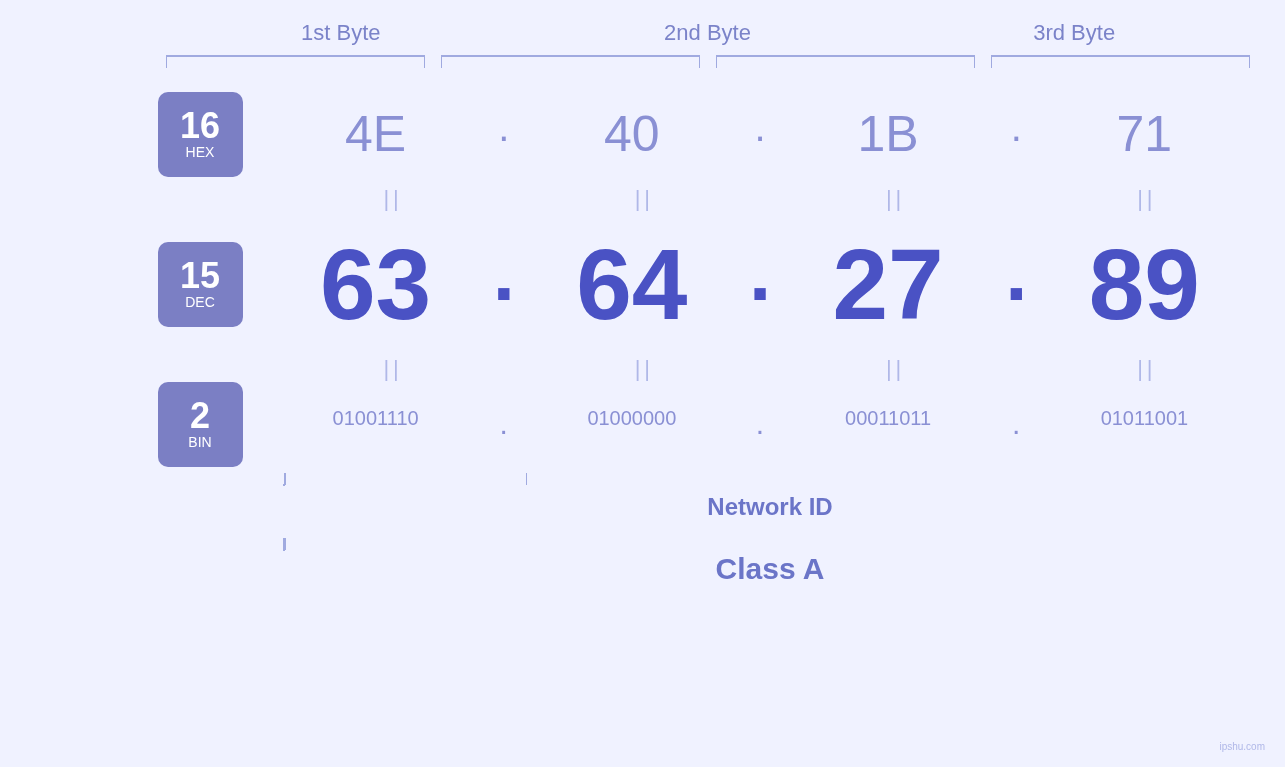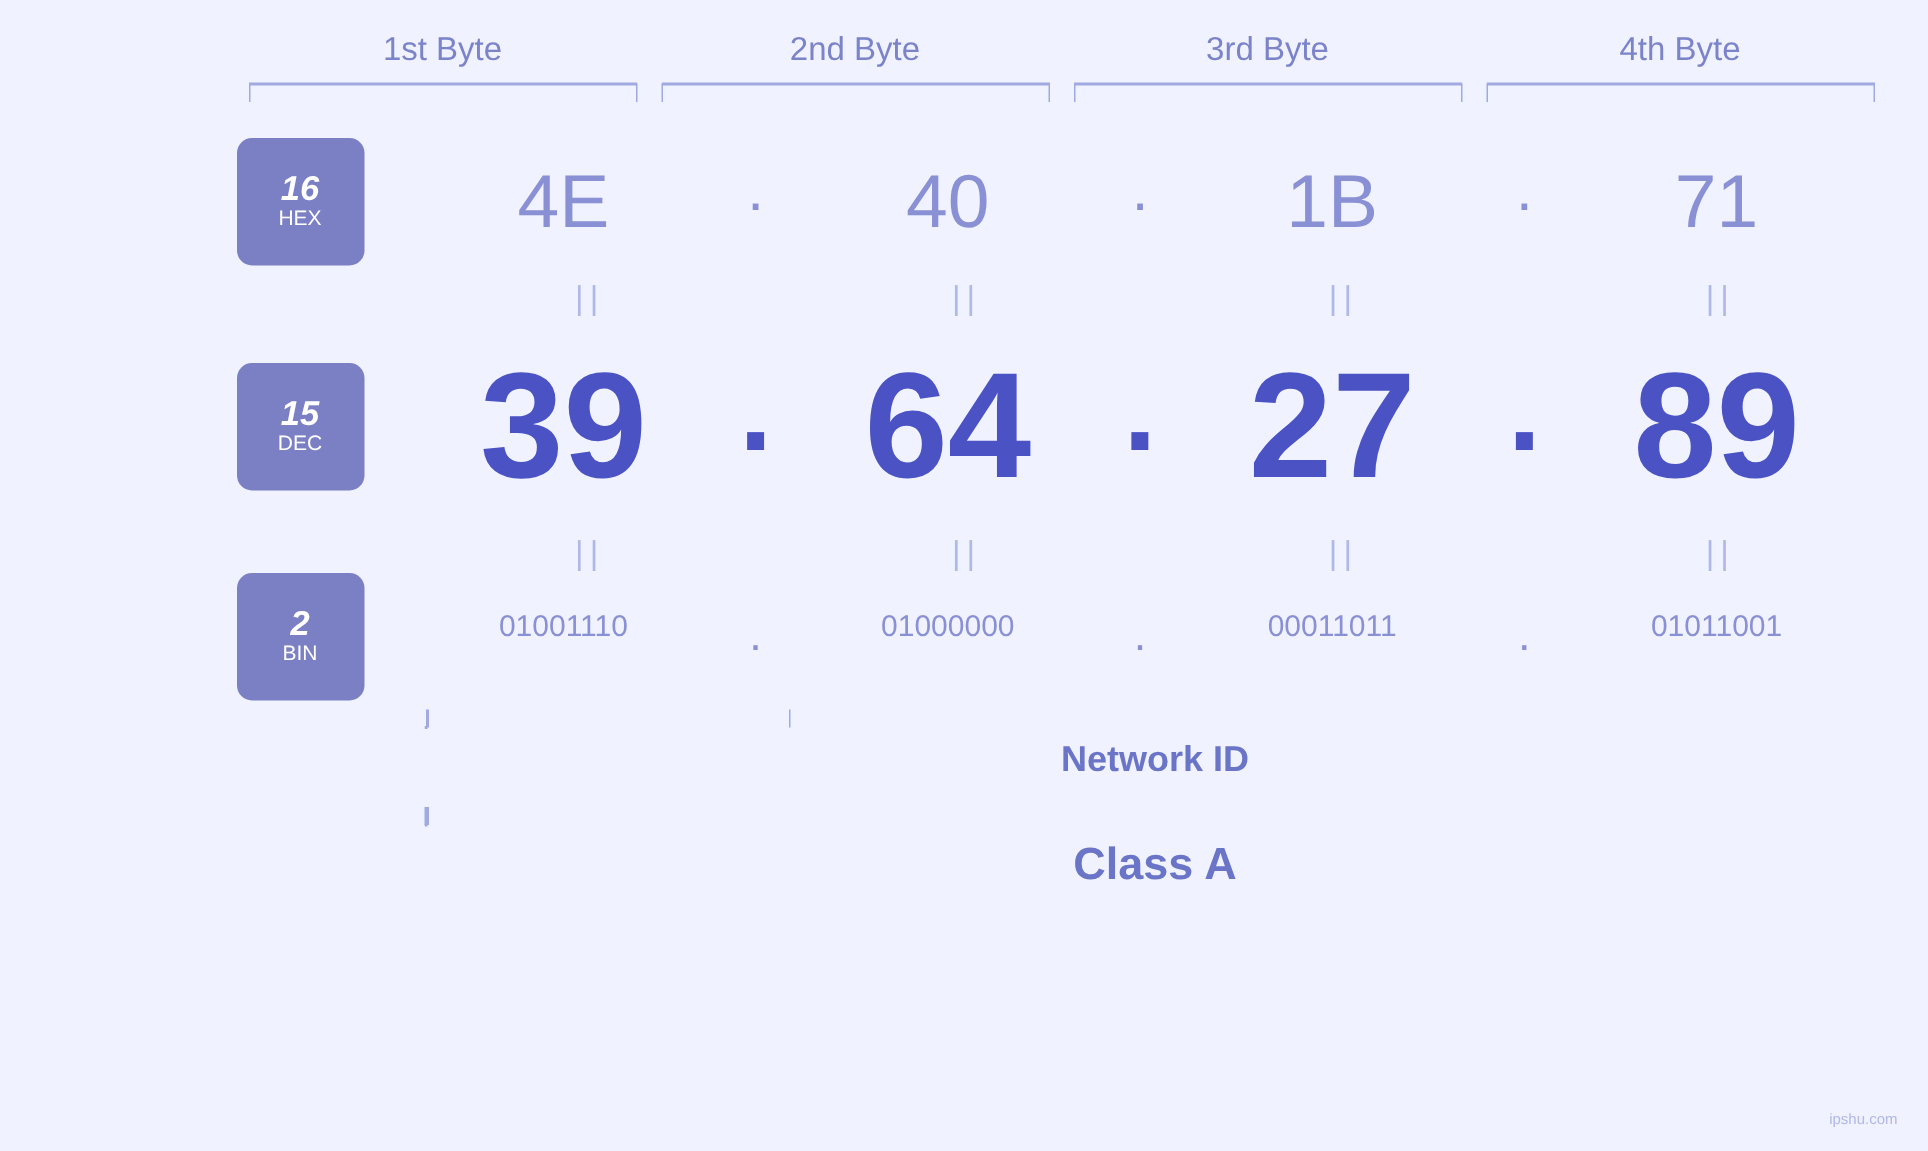--- a/index.html
+++ b/index.html
@@ -64,24 +64,23 @@
       border-radius: 10px;
       display: flex;
       flex-direction: column;
       align-items: center;
       justify-content: center;
       color: white;
       flex-shrink: 0;
     }
 
     .label-badge .base-num {
-      font-size: 23px;
+      font-size: 36px;
       font-weight: 600;
       line-height: 1;
-      font-style: italic;
     }
 
     .label-badge .base-name {
       font-size: 14px;
       font-weight: 400;
       line-height: 1.2;
     }
 
     
     .values-area {
@@ -199,21 +198,20 @@
   </style>
 </head>
 <body>
 
 <div class="container">
 
   <div class="byte-headers">
     <div class="byte-header">1st Byte</div>
     <div class="byte-header">2nd Byte</div>
     <div class="byte-header">3rd Byte</div>
-    <div class="byte-header">4th Byte</div>
   </div>
 
   <div class="top-brackets">
     <div class="top-bracket-item">
       <svg width="100%" height="20">
         <line x1="0" y1="2" x2="100%" y2="2" stroke="#a0aae0" stroke-width="2"></line>
         <line x1="0" y1="2" x2="0" y2="14" stroke="#a0aae0" stroke-width="2"></line>
         <line x1="100%" y1="2" x2="100%" y2="14" stroke="#a0aae0" stroke-width="2"></line>
       </svg>
     </div>
@@ -270,21 +268,21 @@
         <div class="eq-symbol">||</div>
       </div>
     </div>
 
     <div class="value-row" style="height:130px;">
       <div class="label-badge">
         <span class="base-num">15</span>
         <span class="base-name">DEC</span>
       </div>
       <div class="values-area">
-        <div class="byte-value dec-val">39</div>
+        <div class="byte-value dec-val">63</div>
         <div class="dot dec-dot">.</div>
         <div class="byte-value dec-val">64</div>
         <div class="dot dec-dot">.</div>
         <div class="byte-value dec-val">27</div>
         <div class="dot dec-dot">.</div>
         <div class="byte-value dec-val">89</div>
       </div>
     </div>
 
     <div class="equals-row">
@@ -347,21 +345,21 @@
       <div style="width:105px; flex-shrink:0;"></div>
       <div style="flex:1; margin-left:20px; position:relative;">
         <svg width="100%" height="20">
           <line x1="2" y1="18" x2="calc(100% - 2)" y2="18" stroke="#a0aae0" stroke-width="2"></line>
           <line x1="2" y1="6" x2="2" y2="18" stroke="#a0aae0" stroke-width="2"></line>
           <line x1="calc(100% - 2)" y1="6" x2="calc(100% - 2)" y2="18" stroke="#a0aae0" stroke-width="2"></line>
         </svg>
       </div>
     </div>
 
-    <div style="display:flex; width:100%; height:50px; align-items:center;">
+    <div style="display:flex; width:100%; height:50px; align-items:flex-start;">
       <div style="width:105px; flex-shrink:0;"></div>
       <div style="flex:1; margin-left:20px; text-align:center; color:#6b75c8; font-size:30px; font-weight:600;">Class A</div>
     </div>
 
   </div>
 
 </div>
 
 <div class="watermark">ipshu.com</div>
 

